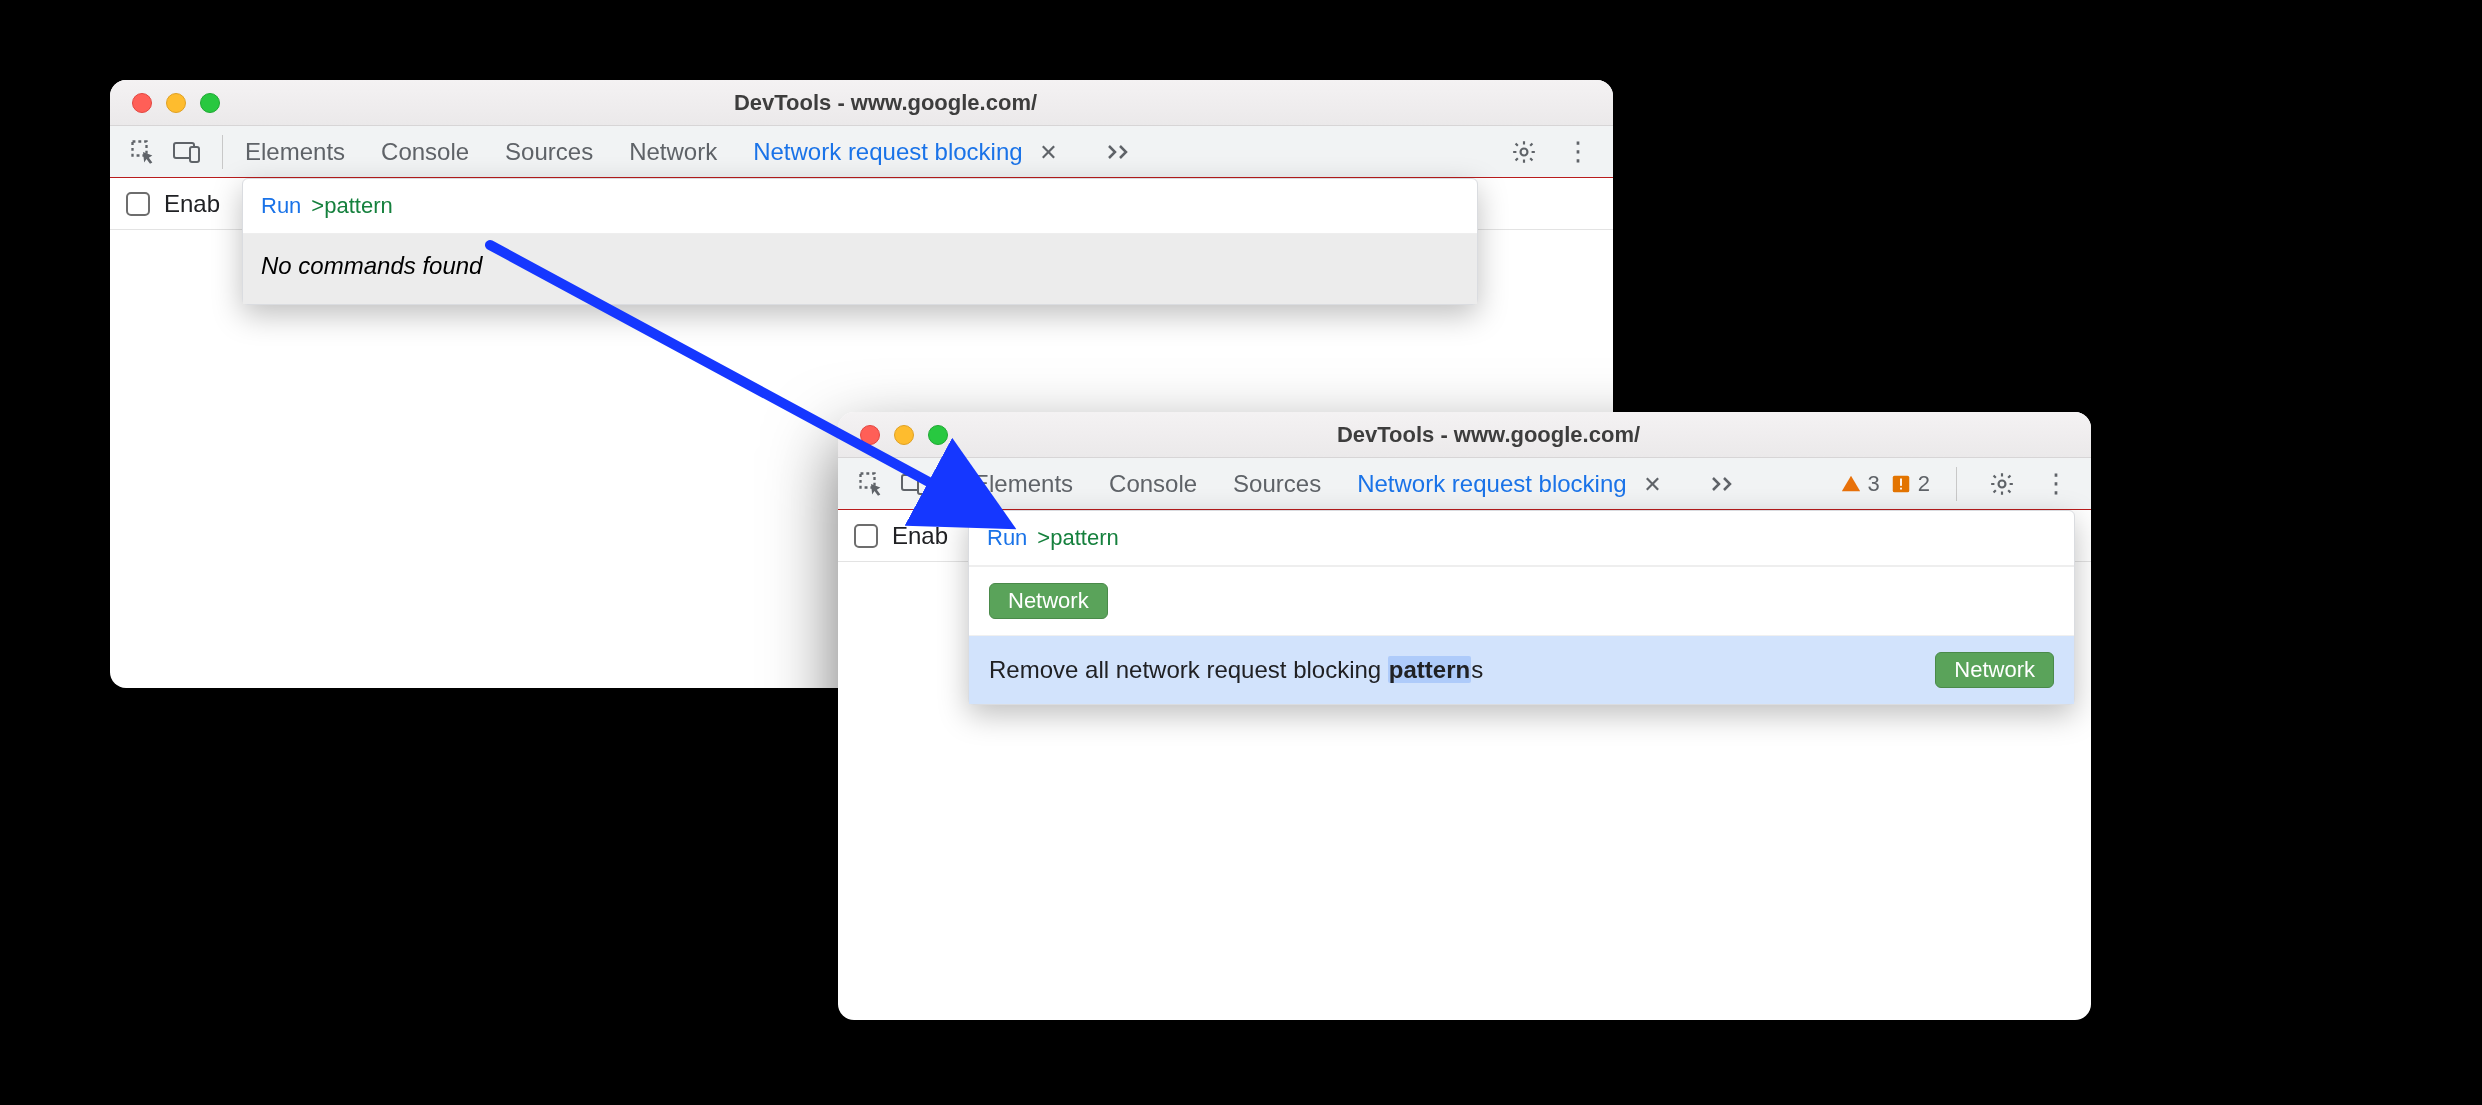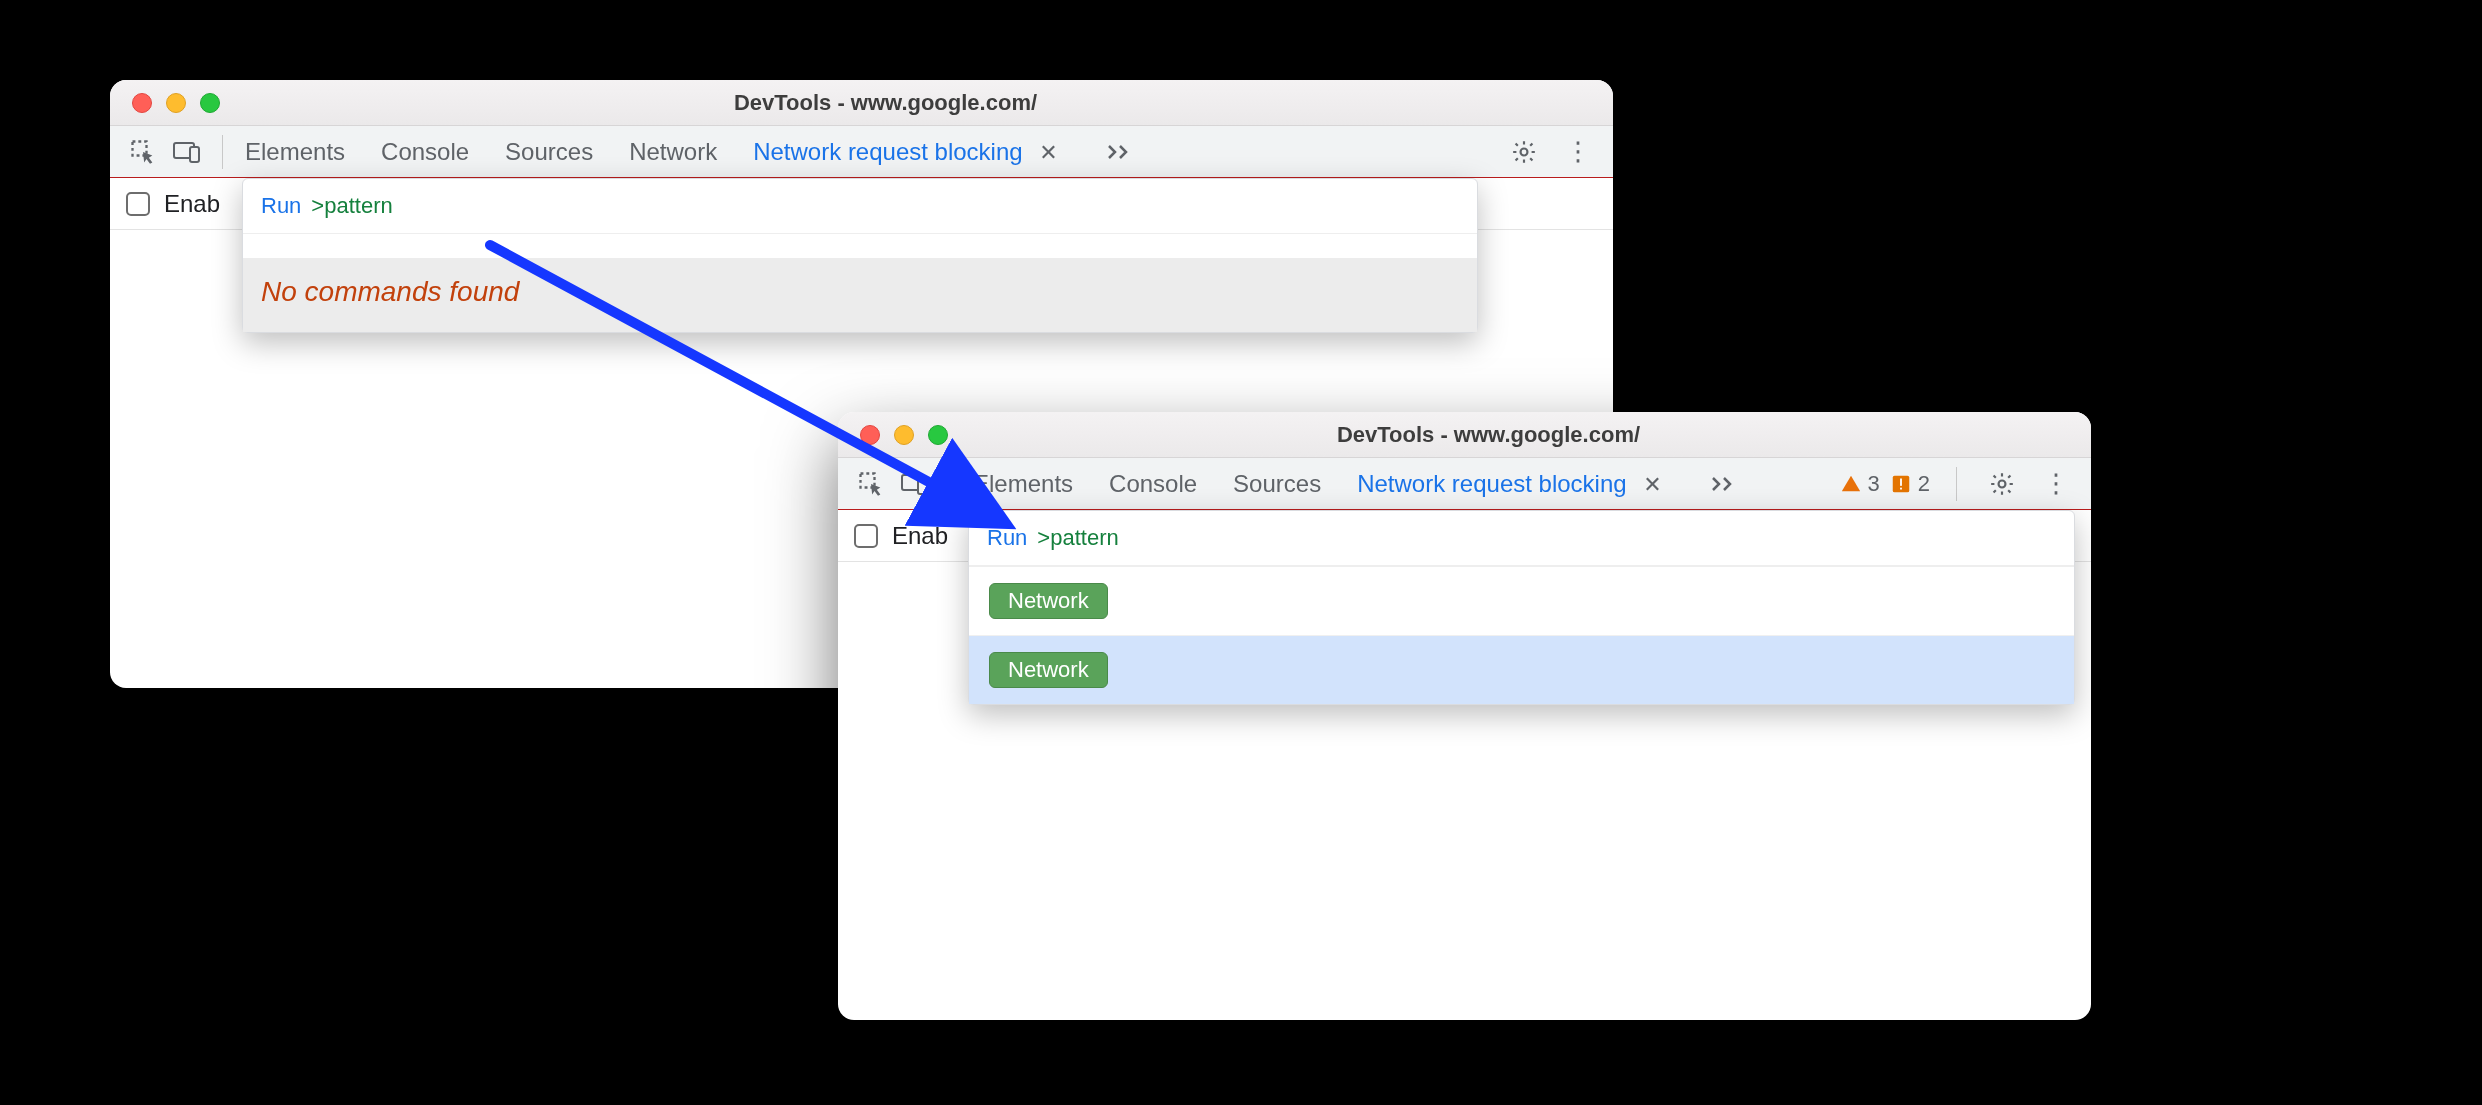--- a/index.html
+++ b/index.html
@@ -117,21 +117,21 @@
     padding: 14px 18px 14px 18px;
     font-size: 22px;
     gap: 10px;
     border-bottom: 1px solid #eee;
   }
   .palette-head .run { color: #1a73e8; font-weight: 500; }
   .palette-head .query { color: #15803d; }
   .palette-empty {
     background: #ececec;
     padding: 18px 18px 24px 18px;
-    font-size: 28px; font-style: italic; color: #c2410c; margin-top: 24px;
+    font-size: 24px; font-style: italic; color: #000000;
   }
   .palette-item {
     display: flex; align-items: center; justify-content: space-between;
     padding: 16px 20px;
     font-size: 24px; color: #202124;
     border-top: 1px solid #f0f0f0;
   }
   .palette-item.first { border-top: 1px solid #eee; }
   .palette-item.highlight {
     background: #d2e3fc;
@@ -297,20 +297,21 @@
 
     <div class="palette" style="left:130px; top:98px; width:1107px;">
       <div class="palette-head">
         <span class="run">Run</span>
         <span class="query">&gt;pattern</span>
       </div>
       <div class="palette-item first">
         <span class="pill">Network</span>
       </div>
       <div class="palette-item highlight">
+        <span class="txt"><span>Remove all network request blocking </span><b><span class="hl">pattern</span></b><span>s</span></span>
         <span class="pill">Network</span>
       </div>
     </div>
   </div>
 
   <svg class="arrow-svg" style="left:470px; top:225px;" width="560" height="320">
     <defs>
       <marker id="ah" viewBox="0 0 10 10" refX="7" refY="5" markerWidth="10" markerHeight="10" orient="auto-start-reverse">
         <path d="M 0 0 L 10 5 L 0 10 z" fill="#1537ff"></path>
       </marker>

